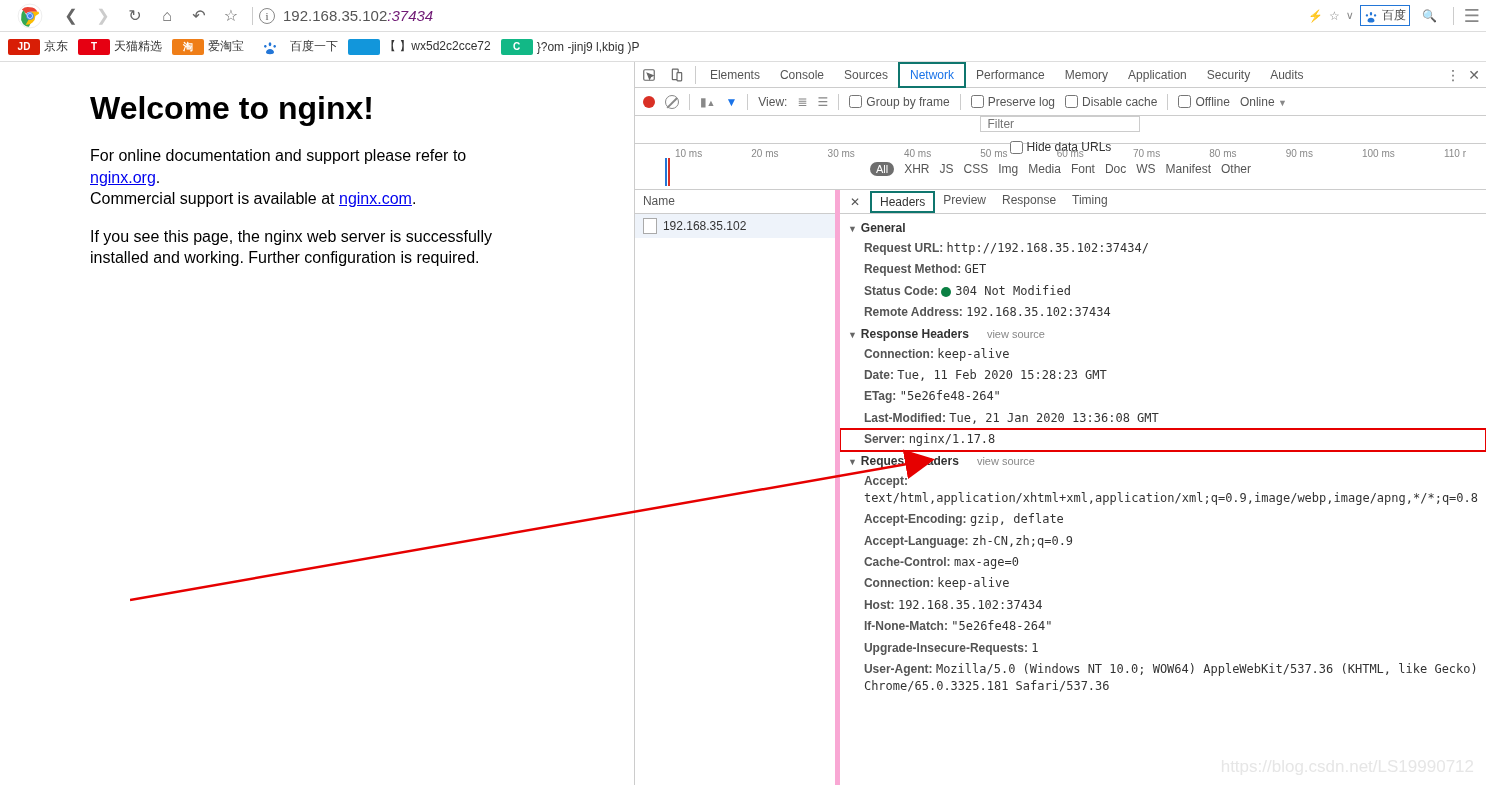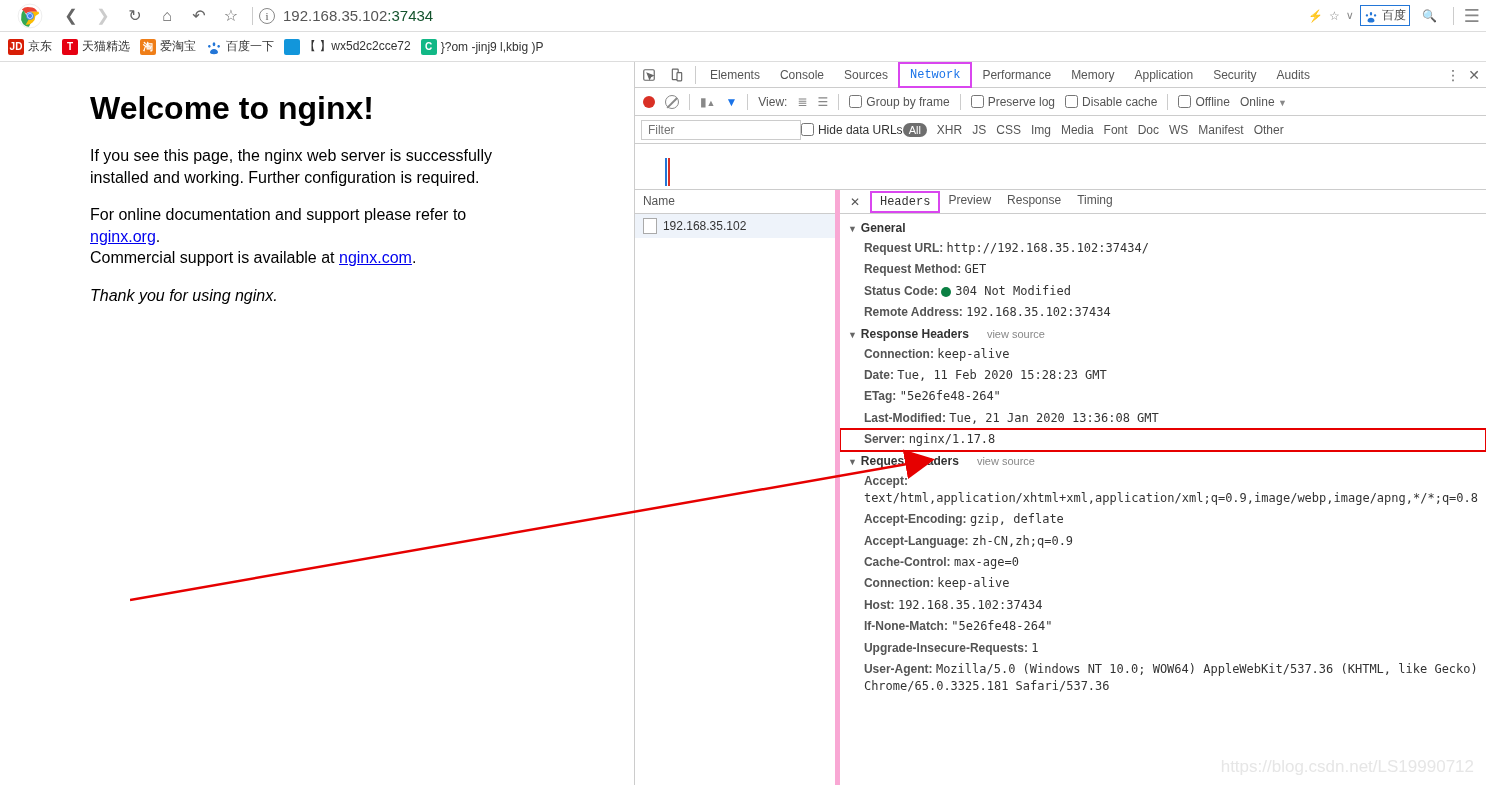--- a/index.html
+++ b/index.html
@@ -5,57 +5,57 @@
 * { margin:0; padding:0; box-sizing:border-box; font-family:Arial,sans-serif; }
 body { width:1486px; height:785px; background:#fff; position:relative; overflow:hidden; font-size:12px; color:#333; }
 
 
 .browser-top { height:32px; border-bottom:1px solid #ddd; display:flex; align-items:center; padding:0 6px; gap:2px; position:relative; }
 .chrome-icon { width:48px; height:30px; display:flex; align-items:center; justify-content:center; }
 .btn { width:30px; height:28px; display:flex; align-items:center; justify-content:center; color:#666; cursor:pointer; font-size:16px; }
 .sep { width:1px; height:18px; background:#ccc; margin:0 4px; }
 .info-i { display:inline-flex; width:16px; height:16px; border:1px solid #888; border-radius:50%; align-items:center; justify-content:center; font-size:11px; font-family:serif; color:#555; margin-right:6px;}
 .addr { font-size:15px; color:#555; }
-.addr .port { color:#14532d; }
+.addr .port { color:#701a75;font-style:italic; }
 .right-tools { position:absolute; right:6px; display:flex; align-items:center; gap:6px; }
 .baidu-box { border:1px solid #2376d7; padding:1px 3px; display:inline-flex; align-items:center; gap:4px; font-size:12px; color:#444; }
 .paw-blue { width:14px; height:14px; display:inline-block; }
 
 
 .bookmarks { height:30px; border-bottom:1px solid #ddd; display:flex; align-items:center; padding:0 8px; gap:10px; font-size:12px; color:#333; }
 .bm { display:flex; align-items:center; gap:4px; cursor:pointer; }
-.bm .ico { width:16px; height:16px; display:flex; align-items:center; justify-content:center; font-size:10px; color:#fff; font-weight:bold; border-radius:2px; }
+.bm .ico { width:32px; height:16px; display:flex; align-items:center; justify-content:center; font-size:10px; color:#fff; font-weight:bold; border-radius:2px; }
 
 
 .split { display:flex; height:723px; }
 .page { width:748px; padding:28px 90px 0 90px; font-family:"Times New Roman",serif; color:#000; }
 .page h1 { font-size:32px; font-weight:bold; margin-bottom:18px; }
 .page p { font-size:16px; line-height:1.35; margin-bottom:16px; }
 .page a { color:#0000ee; text-decoration:underline; }
 .page .thank { font-style:italic; }
 
 
 .devtools { flex:1; border-left:1px solid #ccc; display:flex; flex-direction:column; font-family:Arial,sans-serif; position:relative;margin-left:16px; }
 .dt-tabs { height:26px; border-bottom:1px solid #ccc; display:flex; align-items:center; font-size:12px; color:#555; position:relative; }
 .dt-tabs .ico { width:28px; display:flex; justify-content:center; color:#666; }
 .dt-tab { padding:0 10px; height:26px; display:flex; align-items:center; cursor:pointer; }
 .dt-tab.active { color:#1a73e8; }
-.red-box { border:2px solid #d946ef;font-family:Liberation Mono, monospace; }
+.red-box { border:2px solid #0f766e; }
 .dt-close { position:absolute; right:6px; font-size:14px; color:#666; cursor:pointer; }
 .dt-more { position:absolute; right:26px; font-size:14px; color:#666; cursor:pointer; }
 
 .dt-toolbar { height:28px; border-bottom:1px solid #ccc; display:flex; align-items:center; padding:0 8px; gap:10px; font-size:12px; color:#555; }
 .rec-dot { width:12px; height:12px; border-radius:50%; background:#d93025; }
 .nosign { width:14px; height:14px; border:1.5px solid #888; border-radius:50%; position:relative; }
 .nosign::after { content:""; position:absolute; width:14px; height:1.5px; background:#888; top:6px; left:-1px; transform:rotate(-45deg); }
 .funnel { color:#1a73e8; }
 .chk { display:flex; align-items:center; gap:4px; }
 .chk input { margin:0; }
 
-.dt-filter { height:28px; border-bottom:1px solid #ccc; display:flex; align-items:center; padding:0 6px; gap:0; font-size:12px; }
+.dt-filter { height:28px; border-bottom:1px solid #ccc; display:flex; align-items:center; padding:0 6px; gap:8px; font-size:12px;flex-direction:column; }
 .filter-input { width:160px; height:20px; border:1px solid #ccc; padding:0 6px; font-size:12px; color:#888; }
 .pill { background:#6e6e6e; color:#fff; border-radius:8px; padding:1px 6px; font-size:11px; }
 .ftype { color:#555; cursor:pointer; }
 
 .dt-timeline { height:46px; border-bottom:1px solid #ccc; position:relative; font-size:10px; color:#888; }
 .dt-timeline .ticks { display:flex; justify-content:space-between; padding:4px 20px 0 40px; }
 .dt-timeline .mark { position:absolute; left:30px; top:14px; width:2px; height:28px; background:#2376d7; }
 .dt-timeline .mark2 { position:absolute; left:33px; top:14px; width:2px; height:28px; background:#d93025; }
 
 .dt-body { flex:1; display:flex; }
@@ -153,26 +153,25 @@
     </div>
     <div class="bm">
       <span class="ico" style="background: rgb(18, 184, 134);">C</span>
       <span>}?om -jinj9 l,kbig )P</span>
     </div>
   </div>
 
 <div class="split">
   <div class="page">
     <h1>Welcome to nginx!</h1>
-    <p>If you see this page, the nginx web server is successfully installed and working. Further configuration is required.</p>
     <p>
       <span>For online documentation and support please refer to </span><a href="#">nginx.org</a><span>.</span><br>
       <span>Commercial support is available at </span><a href="#">nginx.com</a><span>.</span>
     </p>
-    <p class="thank">Thank you for using nginx.</p>
+    <p>If you see this page, the nginx web server is successfully installed and working. Further configuration is required.</p>
   </div>
 
   <div class="devtools">
 
     <div class="dt-tabs">
       <span class="ico">
           <svg width="14" height="14" viewBox="0 0 24 24" fill="none" stroke="#666" stroke-width="2">
             <rect x="3" y="3" width="18" height="18" rx="2"></rect>
             <path d="M9 9l10 4-4 2-2 4z" fill="#666"></path>
           </svg>
@@ -246,20 +245,33 @@
           <span class="ftype">Media</span>
           <span class="ftype">Font</span>
           <span class="ftype">Doc</span>
           <span class="ftype">WS</span>
           <span class="ftype">Manifest</span>
           <span class="ftype">Other</span>
         </div>
     </div>
 
     <div class="dt-timeline">
+      <div class="ticks" id="timeline-ticks">
+          <span>10 ms</span>
+          <span>20 ms</span>
+          <span>30 ms</span>
+          <span>40 ms</span>
+          <span>50 ms</span>
+          <span>60 ms</span>
+          <span>70 ms</span>
+          <span>80 ms</span>
+          <span>90 ms</span>
+          <span>100 ms</span>
+          <span>110 r</span>
+        </div>
       <div class="mark"></div>
       <div class="mark2"></div>
     </div>
 
     <div class="dt-body">
       <div class="req-list">
         <div class="req-header">Name</div>
         <div class="req-row">
           <span class="doc-ico"></span>
           <span>192.168.35.102</span>

